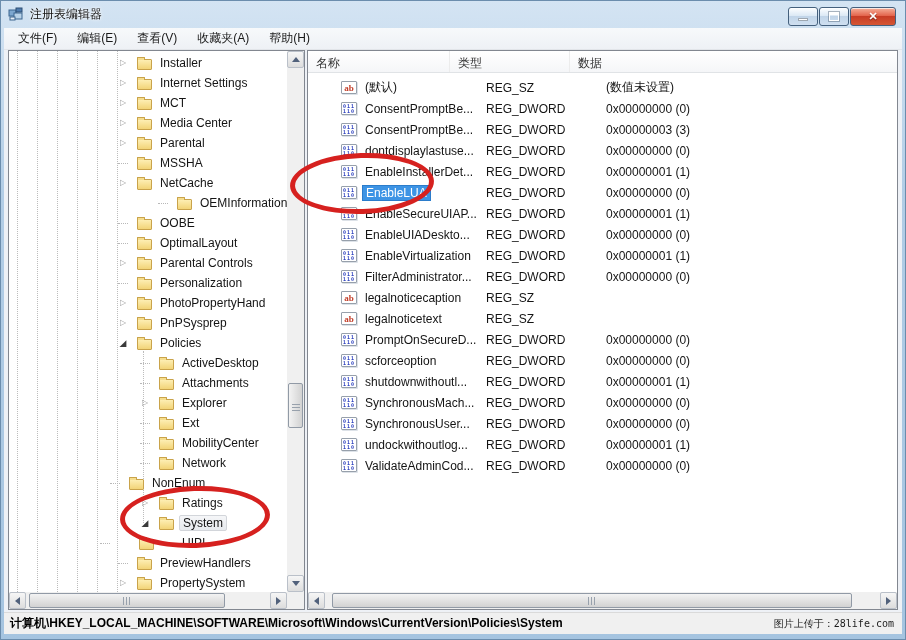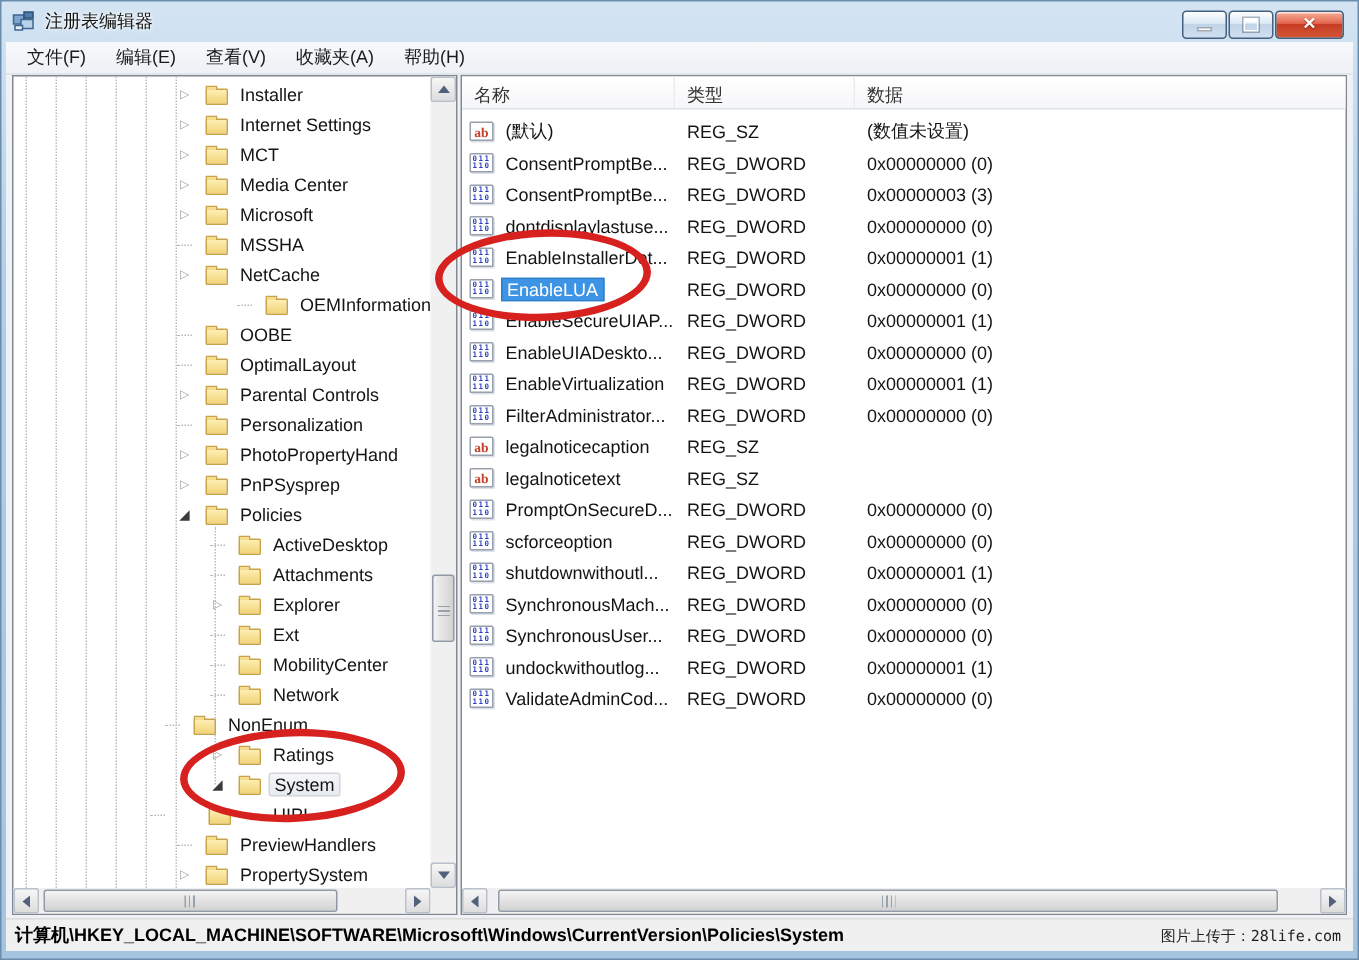--- a/index.html
+++ b/index.html
@@ -57,21 +57,21 @@
   .thumb{position:absolute;background:linear-gradient(180deg,#f3f3f3,#d2d2d2);border:1px solid #919aa6;border-radius:2px;}
   .thumb-v{left:1px;width:15px;background:linear-gradient(90deg,#f3f3f3,#d2d2d2);}
   .thumb-h{top:1px;height:15px;}
   .thumb-h::after{content:"";position:absolute;left:50%;top:3px;width:9px;height:8px;margin-left:-4px;background:repeating-linear-gradient(90deg,#98a1ac 0 1px,transparent 1px 3px);}
   .thumb-v::after{content:"";position:absolute;top:50%;left:3px;height:9px;width:8px;margin-top:-4px;background:repeating-linear-gradient(0deg,#98a1ac 0 1px,transparent 1px 3px);}
   
   .lheader{position:absolute;top:0;left:0;right:0;height:22px;display:grid;grid-template-columns:142px 120px 1fr;background:linear-gradient(180deg,#ffffff,#f5f6f8);border-bottom:1px solid #e0e3e6;font-size:12px;color:#333;}
   .hcell{padding:4px 0 0 8px;border-right:1px solid #ececec;}
   .hcell:last-child{border-right:none;}
   #list-rows{position:absolute;top:22px;left:0;right:0;bottom:17px;overflow:hidden;padding-top:4px;}
-  .lrow{height:21px;display:grid;grid-template-columns:142px 120px 1fr;align-items:center;font-size:12px;color:#141414;}
+  .lrow{height:21px;display:grid;grid-template-columns:142px 120px 1fr;align-items:center;font-size:12px;color:#141414;padding-left:28px;}
   .ncell{display:flex;align-items:center;padding-left:5px;overflow:hidden;white-space:nowrap;}
   .nametext{margin-left:5px;padding:1px 3px;}
   .nsel{background:#3d94e5;border:1px solid #2b7ccb;color:#fff;padding:0 3px;}
   .tcell,.dcell{white-space:nowrap;padding-left:8px;overflow:hidden;}
   .icon-sz,.icon-dw{flex:0 0 16px;width:16px;height:13px;background:#fff;border:1px solid #97a0ab;border-radius:1px;display:flex;flex-direction:column;align-items:center;justify-content:center;box-shadow:1px 1px 0 #dde2e8;}
   .icon-sz{color:#c2402c;font-size:9px;font-weight:bold;line-height:10px;font-family:"Liberation Serif",serif;}
   .icon-dw{color:#2b3fbe;font-size:5px;line-height:5px;font-weight:bold;font-family:"DejaVu Sans Mono",monospace;letter-spacing:1px;}
   
   .statusbar{position:absolute;left:4px;right:4px;top:612px;height:22px;background:#f0f0f0;border-top:1px solid #dadada;display:flex;align-items:center;justify-content:space-between;padding:0 8px 0 6px;}
   .statuspath{font-size:12px;font-weight:bold;color:#000;white-space:nowrap;}
@@ -143,21 +143,21 @@
             <span class="tlabel">MCT</span>
           </div>
           <div class="trow" style="padding-left: 106px;">
             <span class="expander collapsed">▷</span>
             <span class="folder"></span>
             <span class="tlabel">Media Center</span>
           </div>
           <div class="trow" style="padding-left: 106px;">
             <span class="expander collapsed">▷</span>
             <span class="folder"></span>
-            <span class="tlabel">Microsoft</span>
+            <span class="tlabel">Parental</span>
           </div>
           <div class="trow" style="padding-left: 106px;">
             <span class="expander none"></span>
             <span class="folder"></span>
             <span class="tlabel">MSSHA</span>
           </div>
           <div class="trow" style="padding-left: 106px;">
             <span class="expander collapsed">▷</span>
             <span class="folder"></span>
             <span class="tlabel">NetCache</span>

